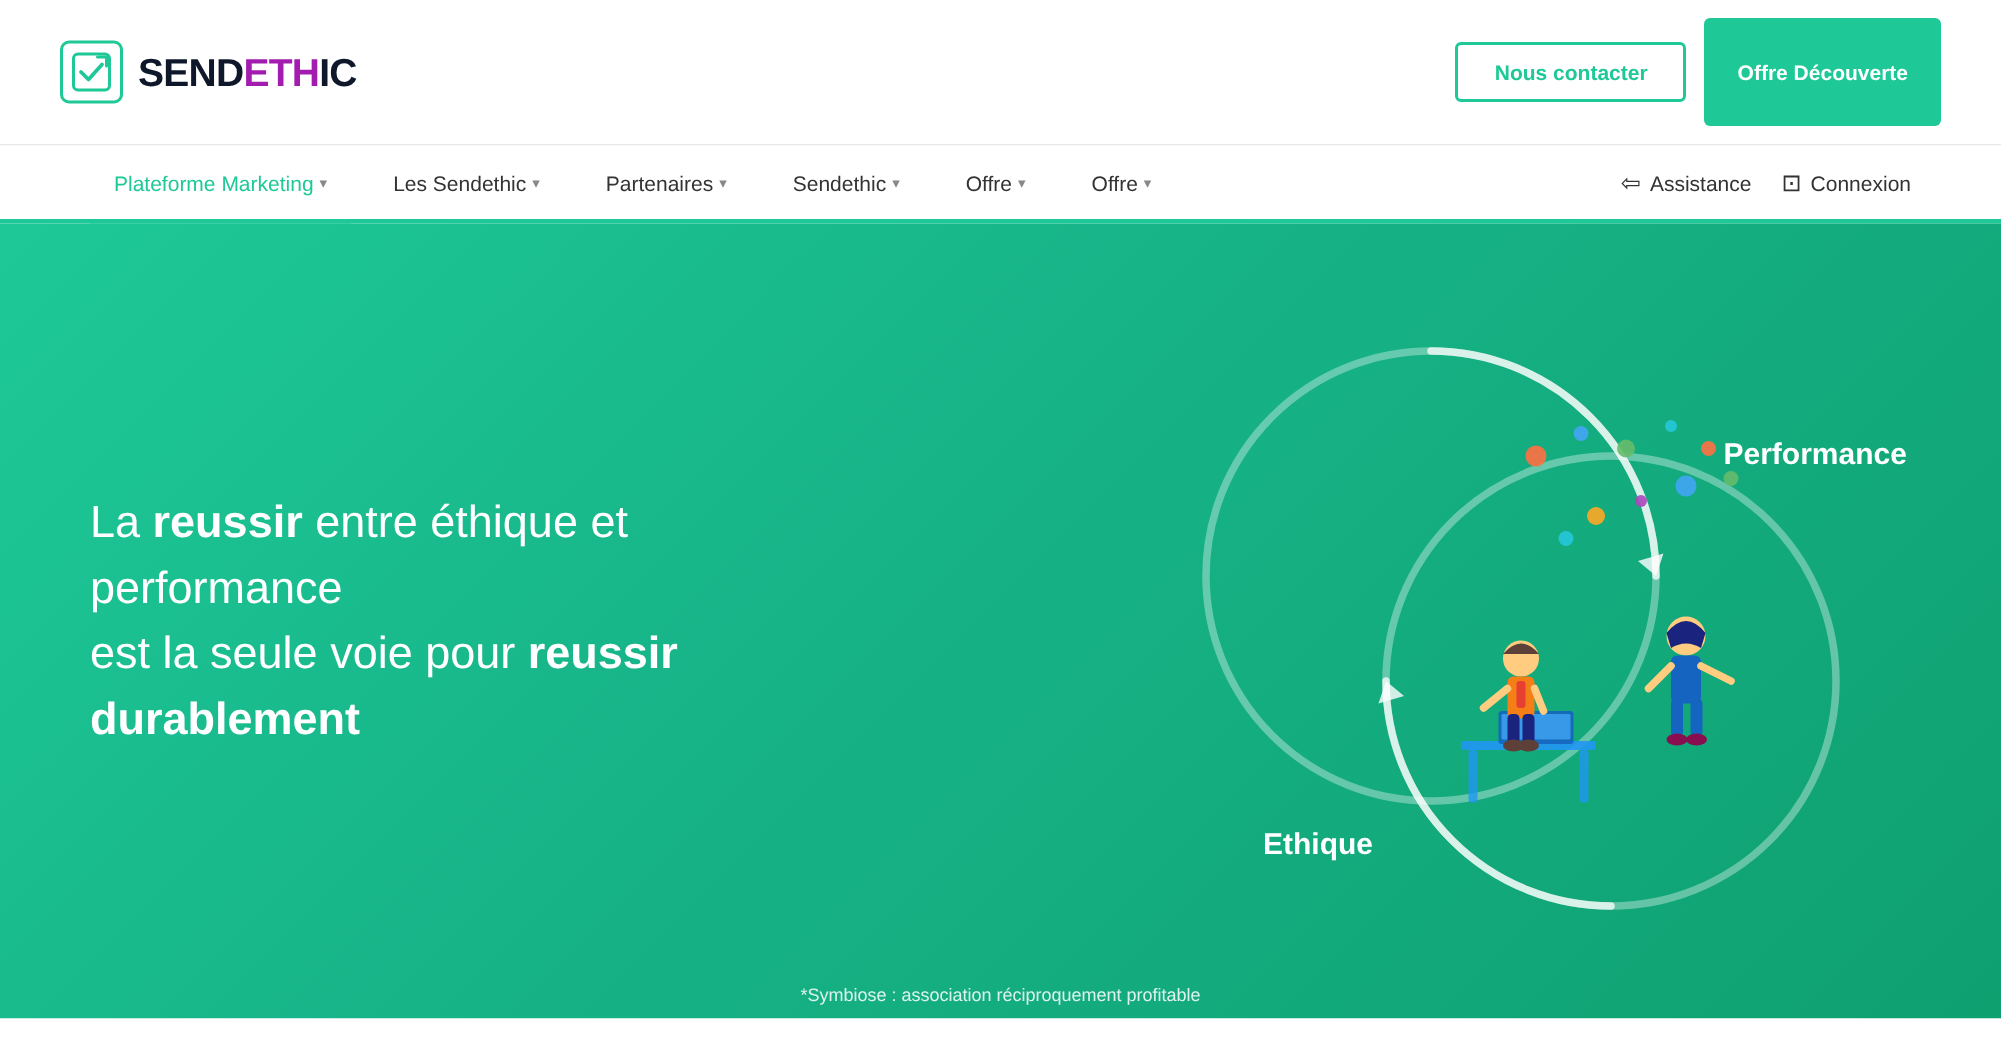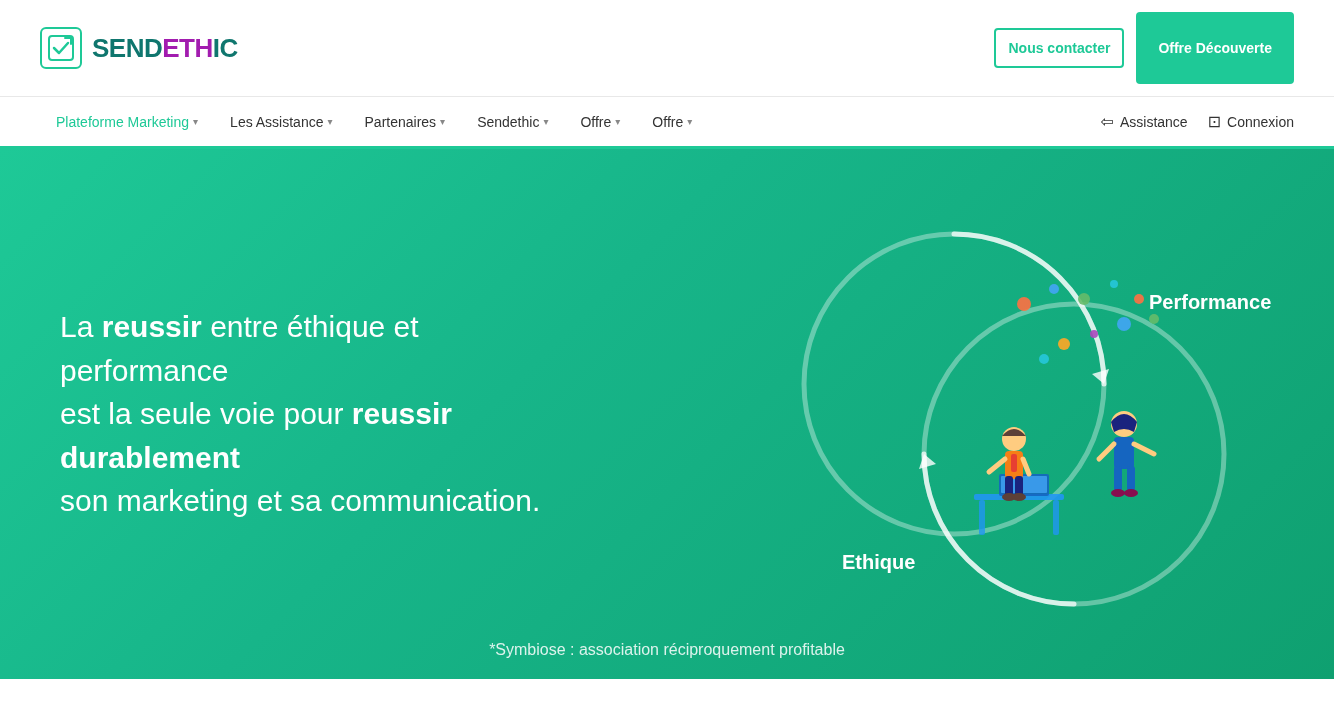--- a/index.html
+++ b/index.html
@@ -31,64 +31,64 @@
       font-size: 20px;
       font-weight: bold;
     }
     .logo-text {
       font-size: 26px;
       font-weight: 900;
       color: #222;
       letter-spacing: -0.5px;
     }
     .logo-text span {
-      color: #0f766e;
+      color: #0f172a;
     }
     .header-center {
       text-align: center;
       font-size: 13px;
       color: #555;
       line-height: 1.5;
       max-width: 300px;
     }
     .header-right {
       display: flex;
       gap: 12px;
       align-items: center;
     }
     .btn-contact {
       border: 2px solid #1ec997;
       background: #fff;
       color: #1ec997;
-      padding: 10px 12px;
+      padding: 10px 24px;
       font-size: 14px;
       font-weight: 600;
       border-radius: 4px;
       cursor: pointer;
     }
     .btn-decouverte {
       background: #1ec997;
       color: #fff;
       padding: 28px 22px;
       font-size: 14px;
       font-weight: 600;
       border: none;
       border-radius: 4px;
       cursor: pointer;
     }
 
     
     .navbar {
       background: #fff;
       border-bottom: 3px solid #1ec997;
-      padding: 0 40px;
+      padding: 0 60px;
       display: flex;
       align-items: center;
       height: 52px;
-      gap: 0;
+      gap: 12px;
     }
     .nav-item {
       display: flex;
       align-items: center;
       gap: 4px;
       padding: 0 16px;
       height: 52px;
       font-size: 14px;
       color: #333;
       cursor: pointer;
@@ -146,25 +146,25 @@
     }
     .hero-title {
       font-size: 30px;
       color: #fff;
       line-height: 1.45;
       font-weight: 400;
     }
     .hero-title .bold { font-weight: 800; }
     .hero-footnote {
       position: absolute;
-      bottom: 20px;
+      bottom: 9px;
       left: 50%;
       transform: translateX(-50%);
       color: rgba(255,255,255,0.85);
-      font-size: 16px;
+      font-size: 12px;
       white-space: nowrap;
     }
 
     
     .hero-diagram {
       position: absolute;
       right: 60px;
       top: 50%;
       transform: translateY(-50%);
       width: 520px;
@@ -194,21 +194,21 @@
     <button class="btn-decouverte">Offre Découverte</button>
   </div>
 </header>
 
 <nav class="navbar">
   <div class="nav-item">
     <span>Plateforme Marketing</span>
     <span class="chevron">▾</span>
   </div>
   <div class="nav-item" style="border-bottom:3px solid transparent; margin-bottom:-3px;">
-    <span>Les Assistance</span>
+    <span>Les Sendethic</span>
     <span class="chevron">▾</span>
   </div>
   <div class="nav-item" style="border-bottom:3px solid transparent; margin-bottom:-3px;">
     <span>Partenaires</span>
     <span class="chevron">▾</span>
   </div>
   <div class="nav-item" style="border-bottom:3px solid transparent; margin-bottom:-3px;">
     <span>Sendethic</span>
     <span class="chevron">▾</span>
   </div>
@@ -233,21 +233,20 @@
       <span>Connexion</span>
     </div>
   </div>
 </nav>
 
 <section class="hero">
   <div class="hero-content">
     <p class="hero-title">
       <span>La </span><span class="bold">reussir</span><span> entre éthique et performance</span><br>
       <span> est la seule voie pour </span><span class="bold">reussir durablement</span><br>
-      <span> son marketing et sa communication.</span>
     </p>
   </div>
 
   <div class="hero-diagram">
 
     
     <svg width="520" height="420" viewBox="0 0 520 420">
 
       <circle cx="200" cy="180" r="150" fill="none" stroke="rgba(255,255,255,0.35)" stroke-width="5"></circle>
 

